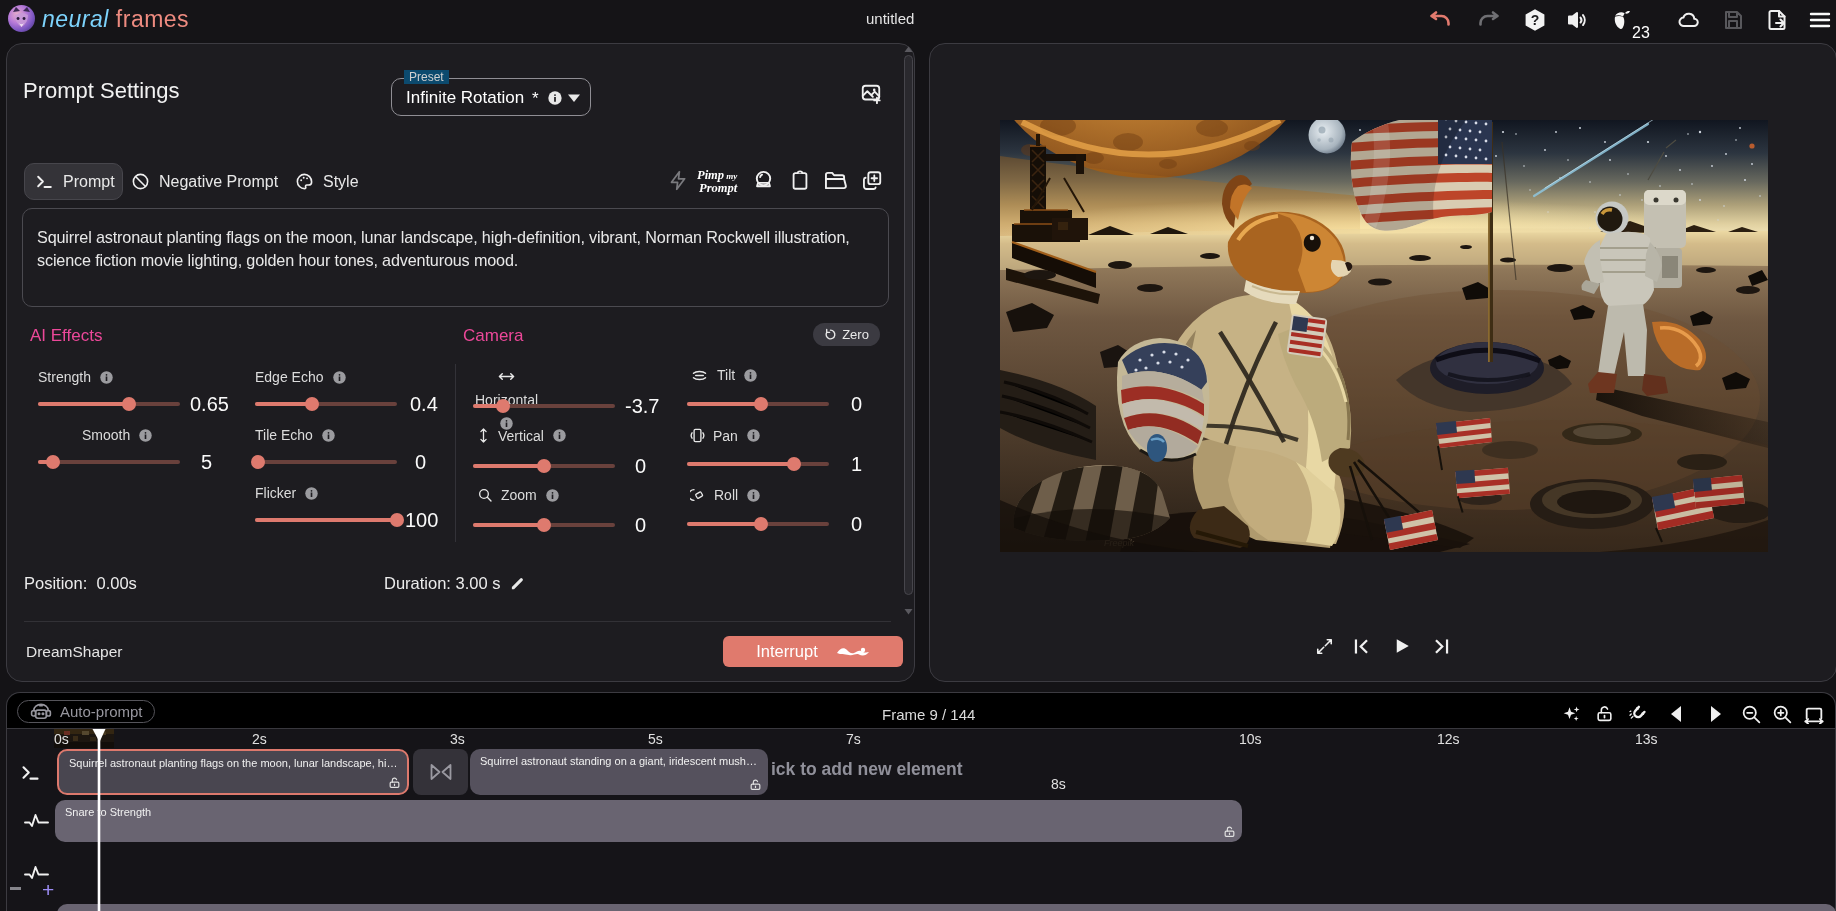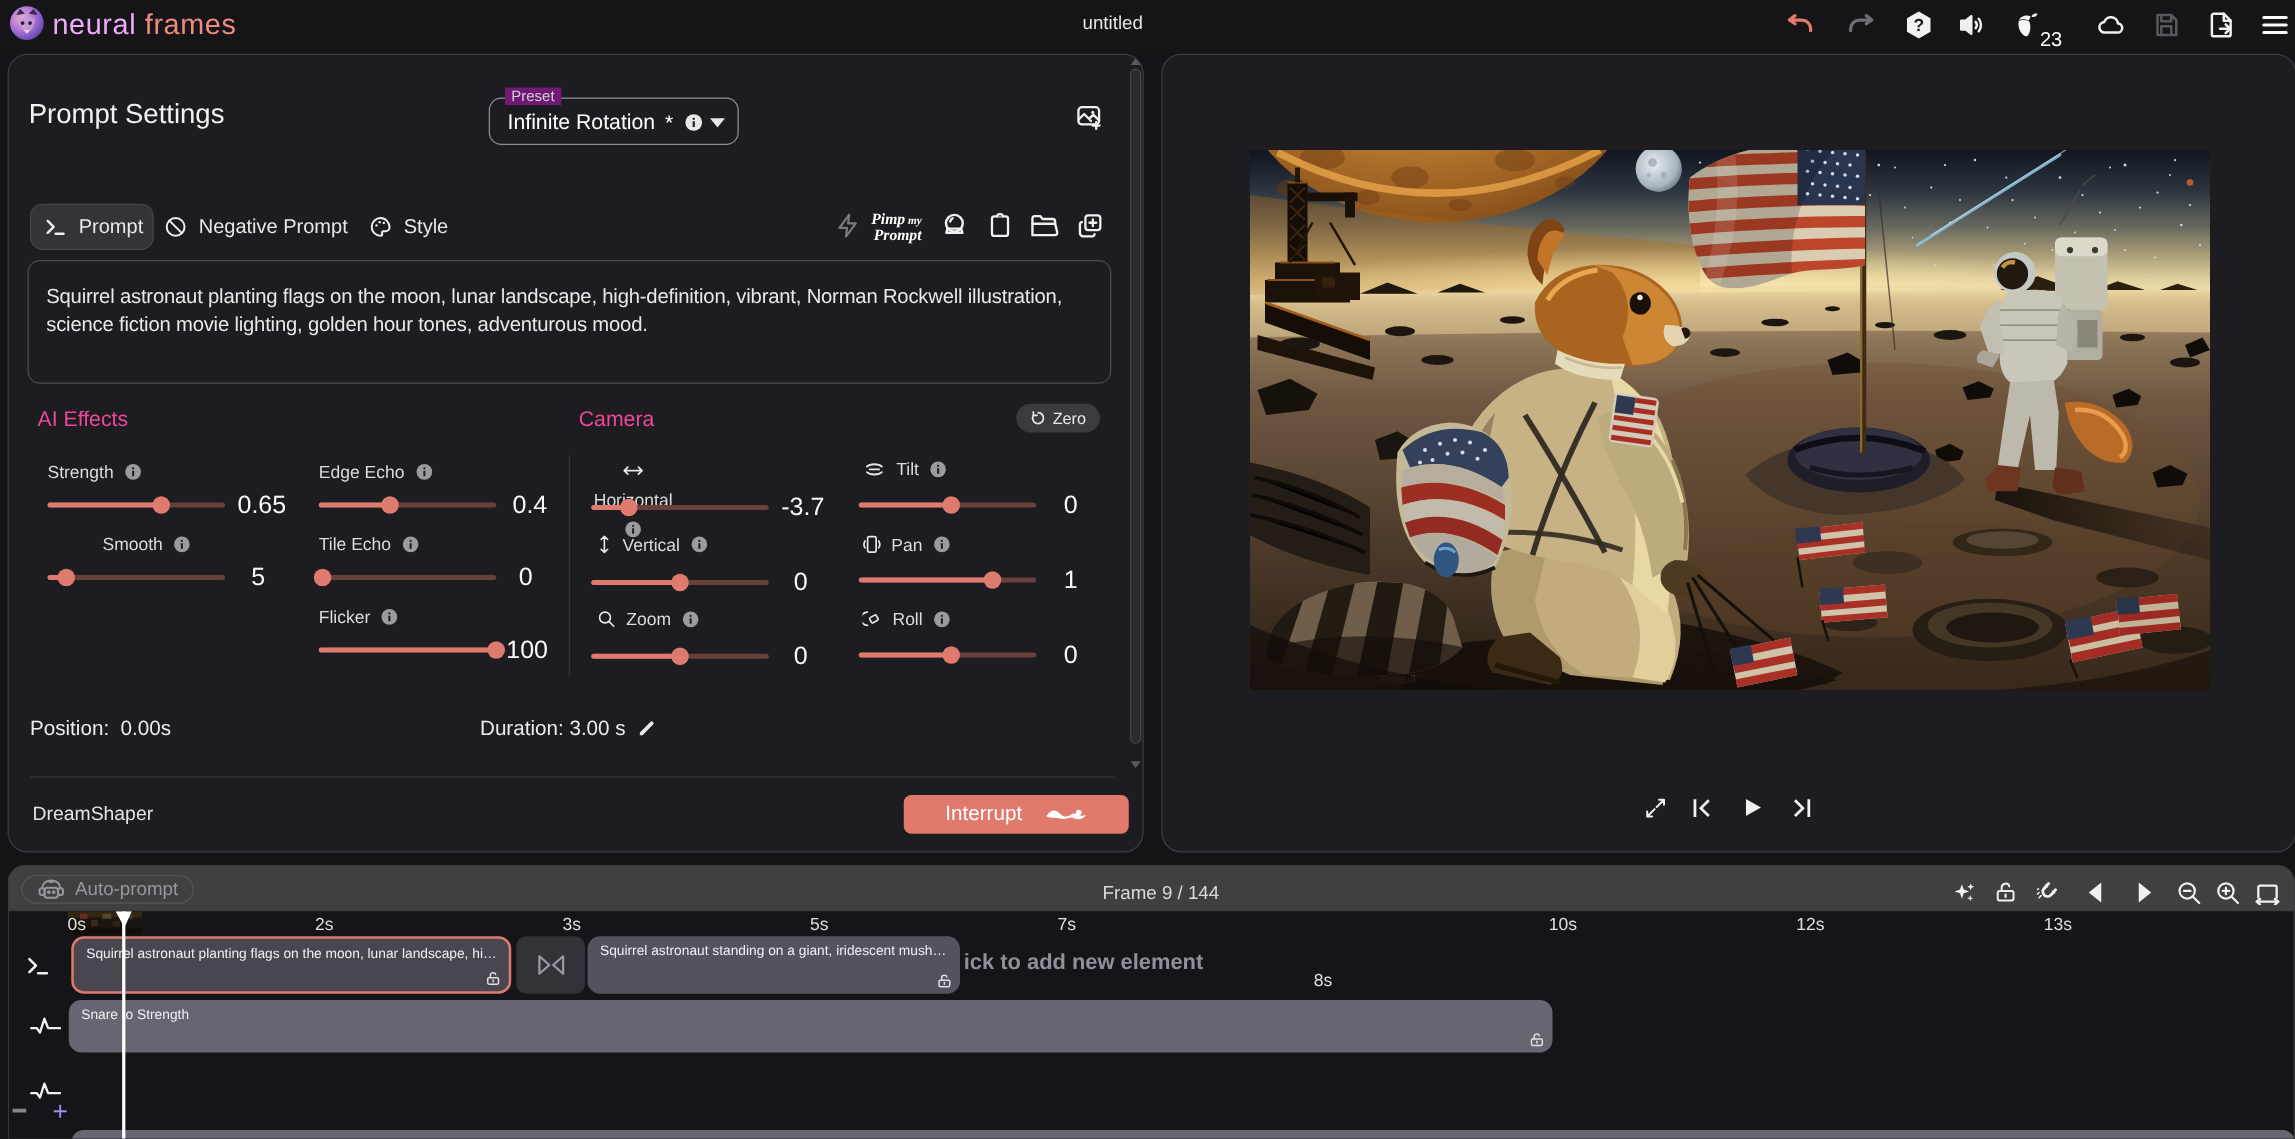--- a/index.html
+++ b/index.html
@@ -2,31 +2,31 @@
 <html><head><meta charset="utf-8">
 <style>
 * { margin:0; padding:0; box-sizing:border-box; }
 html,body { width:1836px; height:911px; background:#141316; font-family:"Liberation Sans", sans-serif; color:#e8e8e8; overflow:hidden; }
 .abs { position:absolute; }
 #root { position:relative; width:1836px; height:911px; }
 
 #hdr { position:absolute; left:0; top:0; width:1836px; height:40px; background:#151417; }
 #logo { position:absolute; left:8px; top:5px; width:27px; height:27px; border-radius:50%; background:radial-gradient(circle at 35% 35%, #e8b0c8 0%, #b87bd8 35%, #7a55c0 65%, #3a2a60 100%); }
 #logotx { position:absolute; left:42px; top:6px; font-size:23px; letter-spacing:0.5px; }
-#logotx .n { color:#f0abfc; } #logotx .f { color:#ee8b80; }
+#logotx .n { color:#7dd3fc;font-style:italic; } #logotx .f { color:#ee8b80; }
 #untitled { position:absolute; left:866px; top:10px; font-size:15px; color:#e4e4e4; }
 .hic { position:absolute; top:8px; width:24px; height:24px; }
 
 .card { position:absolute; background:#1d1c20; border:1px solid #3c3b41; border-radius:16px; }
 #lcard { left:6px; top:43px; width:909px; height:639px; }
 #rcard { left:929px; top:43px; width:908px; height:639px; }
 
 #ptitle { position:absolute; left:23px; top:78px; font-size:22px; color:#f2f2f2; }
 #preset { position:absolute; left:391px; top:78px; width:200px; height:38px; border:1px solid #8f8e94; border-radius:10px; }
-#preset .lbl { position:absolute; left:12px; top:-9px; padding:0 5px; background:#701a75; font-size:12px; color:#d0d0d0; }
+#preset .lbl { position:absolute; left:12px; top:-9px; padding:0 5px; background:#0c4a6e; font-size:12px; color:#d0d0d0; }
 #preset .val { position:absolute; left:14px; top:9px; font-size:17px; color:#fff; }
 #addimg { position:absolute; left:860px; top:83px; }
 
 .tab { position:absolute; top:163px; height:37px; display:flex; align-items:center; gap:9px; font-size:16px; color:#e8e8e8; }
 #tab1 { left:24px; width:99px; background:#343338; border:1px solid #47464c; border-radius:10px; padding-left:10px; }
 #tab2 { left:131px; } #tab3 { left:295px; }
 
 #parea { position:absolute; left:22px; top:208px; width:867px; height:99px; border:1px solid #4b4a50; border-radius:10px; }
 #parea p { position:absolute; left:14px; top:17px; width:846px; font-size:16.2px; letter-spacing:-0.15px; line-height:23px; color:#e8e8e8; }
 
@@ -46,21 +46,21 @@
 #ldiv { position:absolute; left:24px; top:621px; width:867px; height:1px; background:#323136; }
 #dreamshaper { position:absolute; left:26px; top:643px; font-size:15.5px; color:#e4e4e4; }
 #interrupt { position:absolute; left:723px; top:636px; width:180px; height:31px; background:#e07a6d; border-radius:6px; display:flex; align-items:center; justify-content:center; gap:18px; color:#fff; font-size:16.5px; }
 
 #sbar { position:absolute; left:903px; top:45px; width:12px; height:572px; }
 #sbthumb { position:absolute; left:1px; top:10px; width:9px; height:540px; border:1px solid #47464c; background:#2a292e; border-radius:5px; }
 
 #preview { position:absolute; left:1000px; top:120px; width:768px; height:432px; }
 .pc { position:absolute; top:637px; }
 
-#tl { position:absolute; left:6px; top:692px; width:1830px; height:219px; background:#404040; border:1px solid #3c3b41; border-radius:14px 14px 0 0; border-bottom:none; overflow:hidden;text-decoration:underline; }
+#tl { position:absolute; left:6px; top:692px; width:1830px; height:219px; background:#000000; border:1px solid #3c3b41; border-radius:14px 14px 0 0; border-bottom:none; overflow:hidden;text-decoration:underline; }
 #autoprompt { position:absolute; left:10px; top:7px; width:138px; height:23px; border:1px solid #55545a; border-radius:12px; display:flex; align-items:center; gap:8px; padding-left:12px; font-size:15px; color:#97969e; }
 #framelbl { position:absolute; left:875px; top:13px; font-size:15px; color:#dadada; }
 #tldiv { position:absolute; left:0; top:35px; width:1830px; height:1px; background:#39383e; }
 #tracks { position:absolute; left:0; top:36px; width:1830px; height:183px; background:#151418; }
 .rlab { position:absolute; top:2px; font-size:14px; color:#e0e0e0; z-index:5; }
 .clip { position:absolute; border-radius:10px; }
 .cliptx { position:absolute; left:10px; top:6px; font-size:11px; color:#f0f0f0; white-space:nowrap; overflow:hidden; text-overflow:ellipsis; }
 .lock { position:absolute; right:6px; bottom:3px; }
 </style></head>
 <body>

